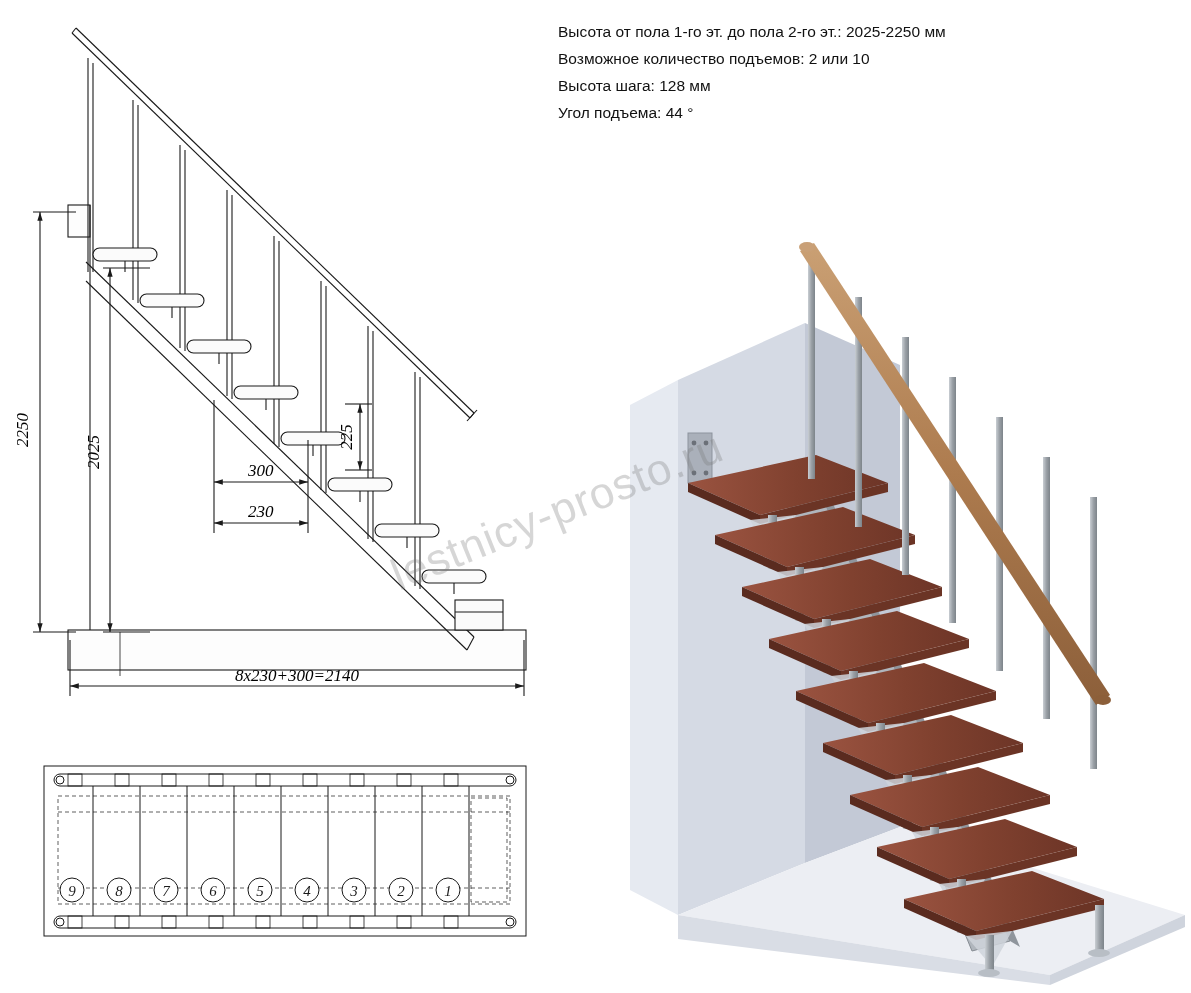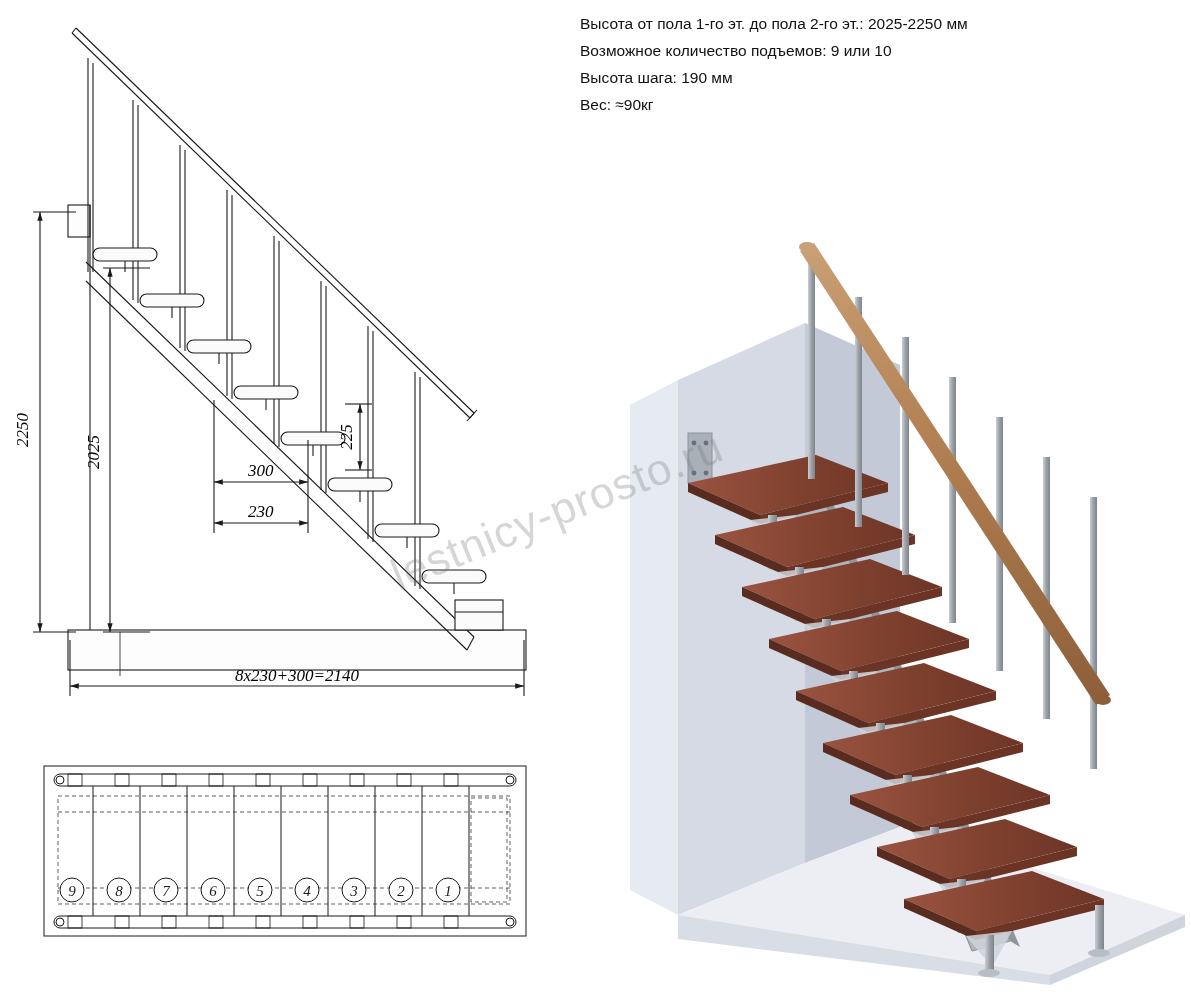--- a/index.html
+++ b/index.html
@@ -13,23 +13,22 @@
     position: relative;
     font-family: "Liberation Sans", sans-serif;
     color: #000000;
     overflow: hidden;
   }
 
   
   #spec-list {
     position: absolute;
     left: 558px;
-    top: 10px;
+    top: 18px;
     width: 600px;
-    margin-left: 22px;
   }
   .spec-line {
     font-size: 15.5px;
     line-height: 27px;
     color: #111;
     white-space: nowrap;
   }
 
   
   #elevation-drawing {
@@ -75,23 +74,23 @@
   .dim-label {
     font-family: "Liberation Serif", serif;
     font-style: italic;
   }
 </style>
 </head>
 <body>
 
 <div id="spec-list">
   <div class="spec-line">Высота от пола 1-го эт. до пола 2-го эт.: 2025-2250 мм</div>
-  <div class="spec-line">Возможное количество подъемов: 9 или 10</div>
-  <div class="spec-line">Высота шага: 190 мм</div>
-  <div class="spec-line">Вес: ≈90кг</div>
+  <div class="spec-line">Возможное количество подъемов: 2 или 10</div>
+  <div class="spec-line">Высота шага: 128 мм</div>
+  <div class="spec-line">Угол подъема: 44 °</div>
 </div>
 
 <svg id="elevation-drawing" viewBox="0 0 545 720">
   <defs>
     <marker id="arrS" markerWidth="10" markerHeight="10" refX="8" refY="3" orient="auto">
       <path d="M8,3 L0,0.6 L0,5.4 z" fill="#1a1a1a"></path>
     </marker>
     <marker id="arrE" markerWidth="10" markerHeight="10" refX="2" refY="3" orient="auto">
       <path d="M2,3 L10,0.6 L10,5.4 z" fill="#1a1a1a"></path>
     </marker>

